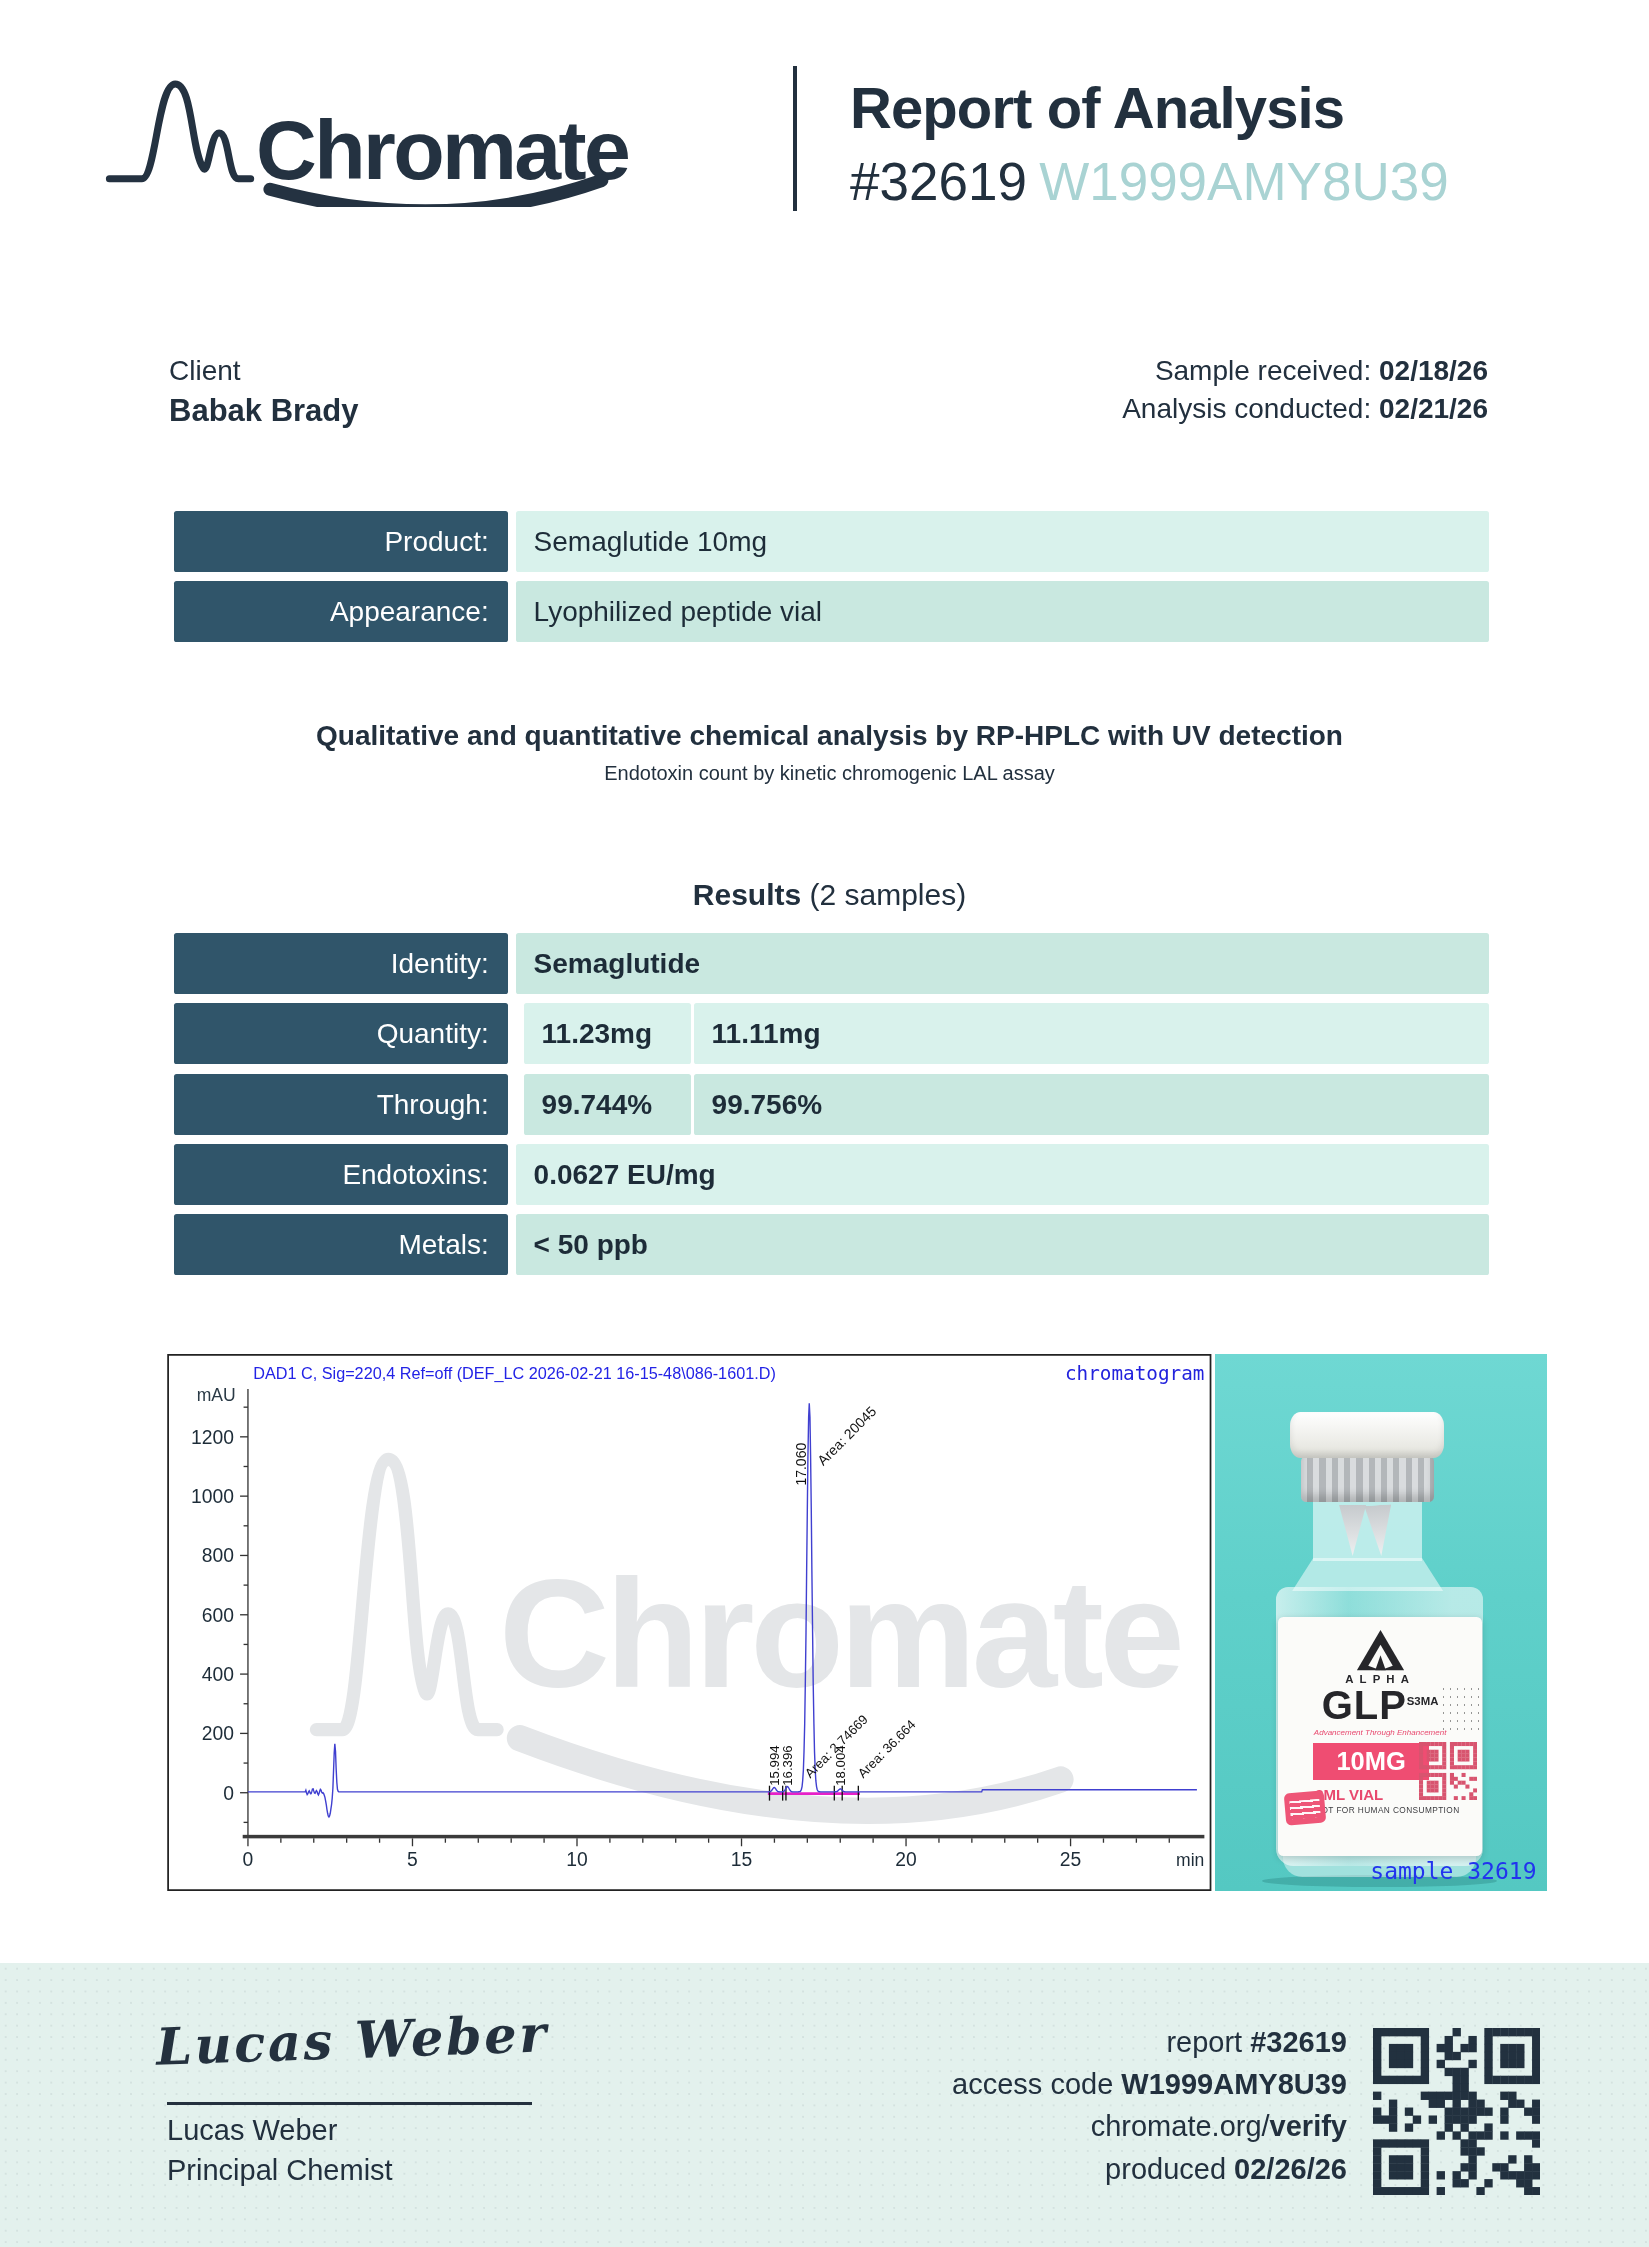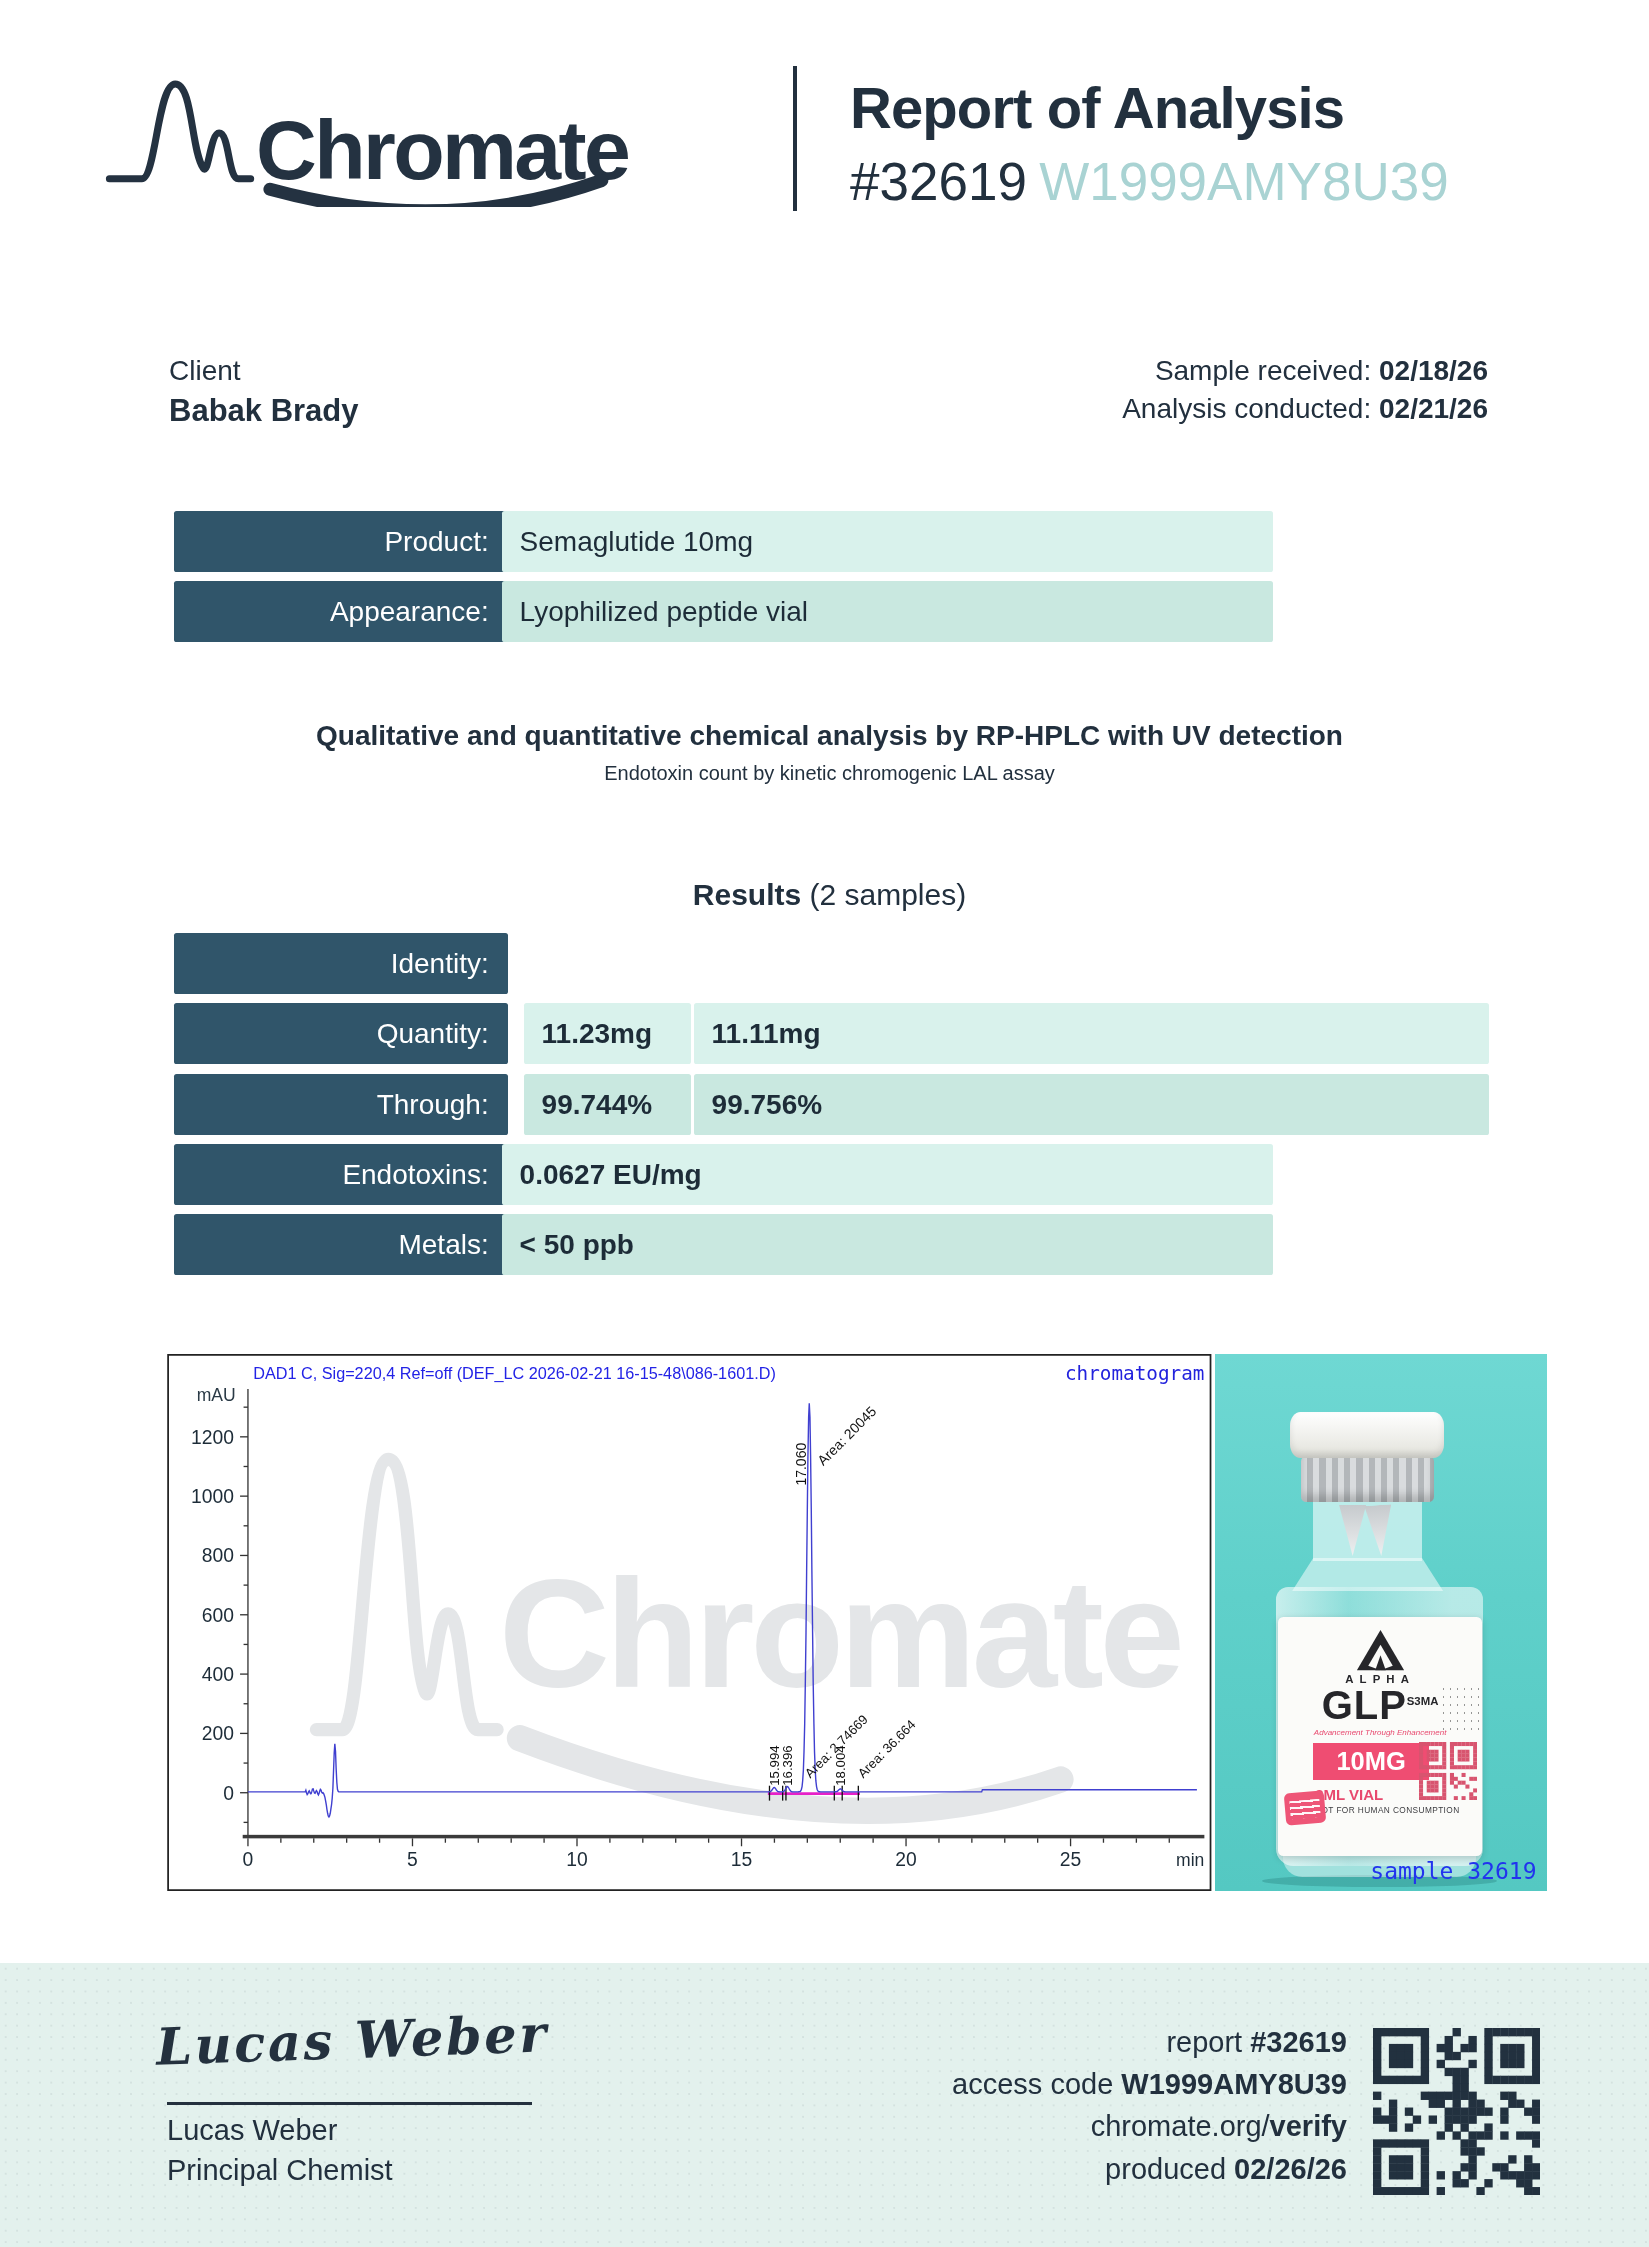--- a/index.html
+++ b/index.html
@@ -23,21 +23,21 @@
   .client-name{position:absolute;left:169px;top:393px;font-size:31px;font-weight:700;}
   .meta-line1{position:absolute;right:161px;top:355px;font-size:28px;text-align:right;}
   .meta-line2{position:absolute;right:161px;top:393px;font-size:28px;text-align:right;}
   .meta-line1 b,.meta-line2 b{font-weight:700;}
 
   
   .trow{position:absolute;left:174px;width:1315px;height:61px;}
   .tlabel{position:absolute;left:0;top:0;width:334px;height:61px;background:var(--labelbg);color:#fff;
           font-size:28px;line-height:61px;text-align:right;padding-right:19.3px;border-radius:2.6px;}
   .tval{position:absolute;top:0;height:61px;font-size:28px;line-height:61px;padding-left:17.6px;border-radius:2.6px;color:#1d2c38;}
-  .tval.full{left:328px;width:771px;}
+  .tval.full{left:342px;width:973px;}
   .tval.c1{left:350px;width:167px;}
   .tval.c2{left:520px;width:795px;}
   .bgdark{background:var(--mint-dark);}
   .bglight{background:var(--mint-light);}
   .bold{font-weight:700;}
 
   
   .methods1{position:absolute;left:167px;top:720px;width:1325px;text-align:center;font-size:28px;font-weight:700;}
   .methods2{position:absolute;left:167px;top:762px;width:1325px;text-align:center;font-size:20px;}
   .results-h{position:absolute;left:167px;top:878px;width:1325px;text-align:center;font-size:30px;}
@@ -135,20 +135,21 @@
 
   <div class="methods1">Qualitative and quantitative chemical analysis by RP-HPLC with UV detection</div>
   <div class="methods2">Endotoxin count by kinetic chromogenic LAL assay</div>
 
   <div class="results-h">
     <b>Results</b><span> (2 samples)</span>
   </div>
 
   <div class="trow" style="top:933px">
     <div class="tlabel">Identity:</div>
+    <div class="tval full bgdark bold">Semaglutide</div>
   </div>
   <div class="trow" style="top:1003px">
     <div class="tlabel">Quantity:</div>
     <div class="tval c1 bglight bold">11.23mg</div>
     <div class="tval c2 bglight bold">11.11mg</div>
   </div>
   <div class="trow" style="top:1074px">
     <div class="tlabel">Through:</div>
     <div class="tval c1 bgdark bold">99.744%</div>
     <div class="tval c2 bgdark bold">99.756%</div>

